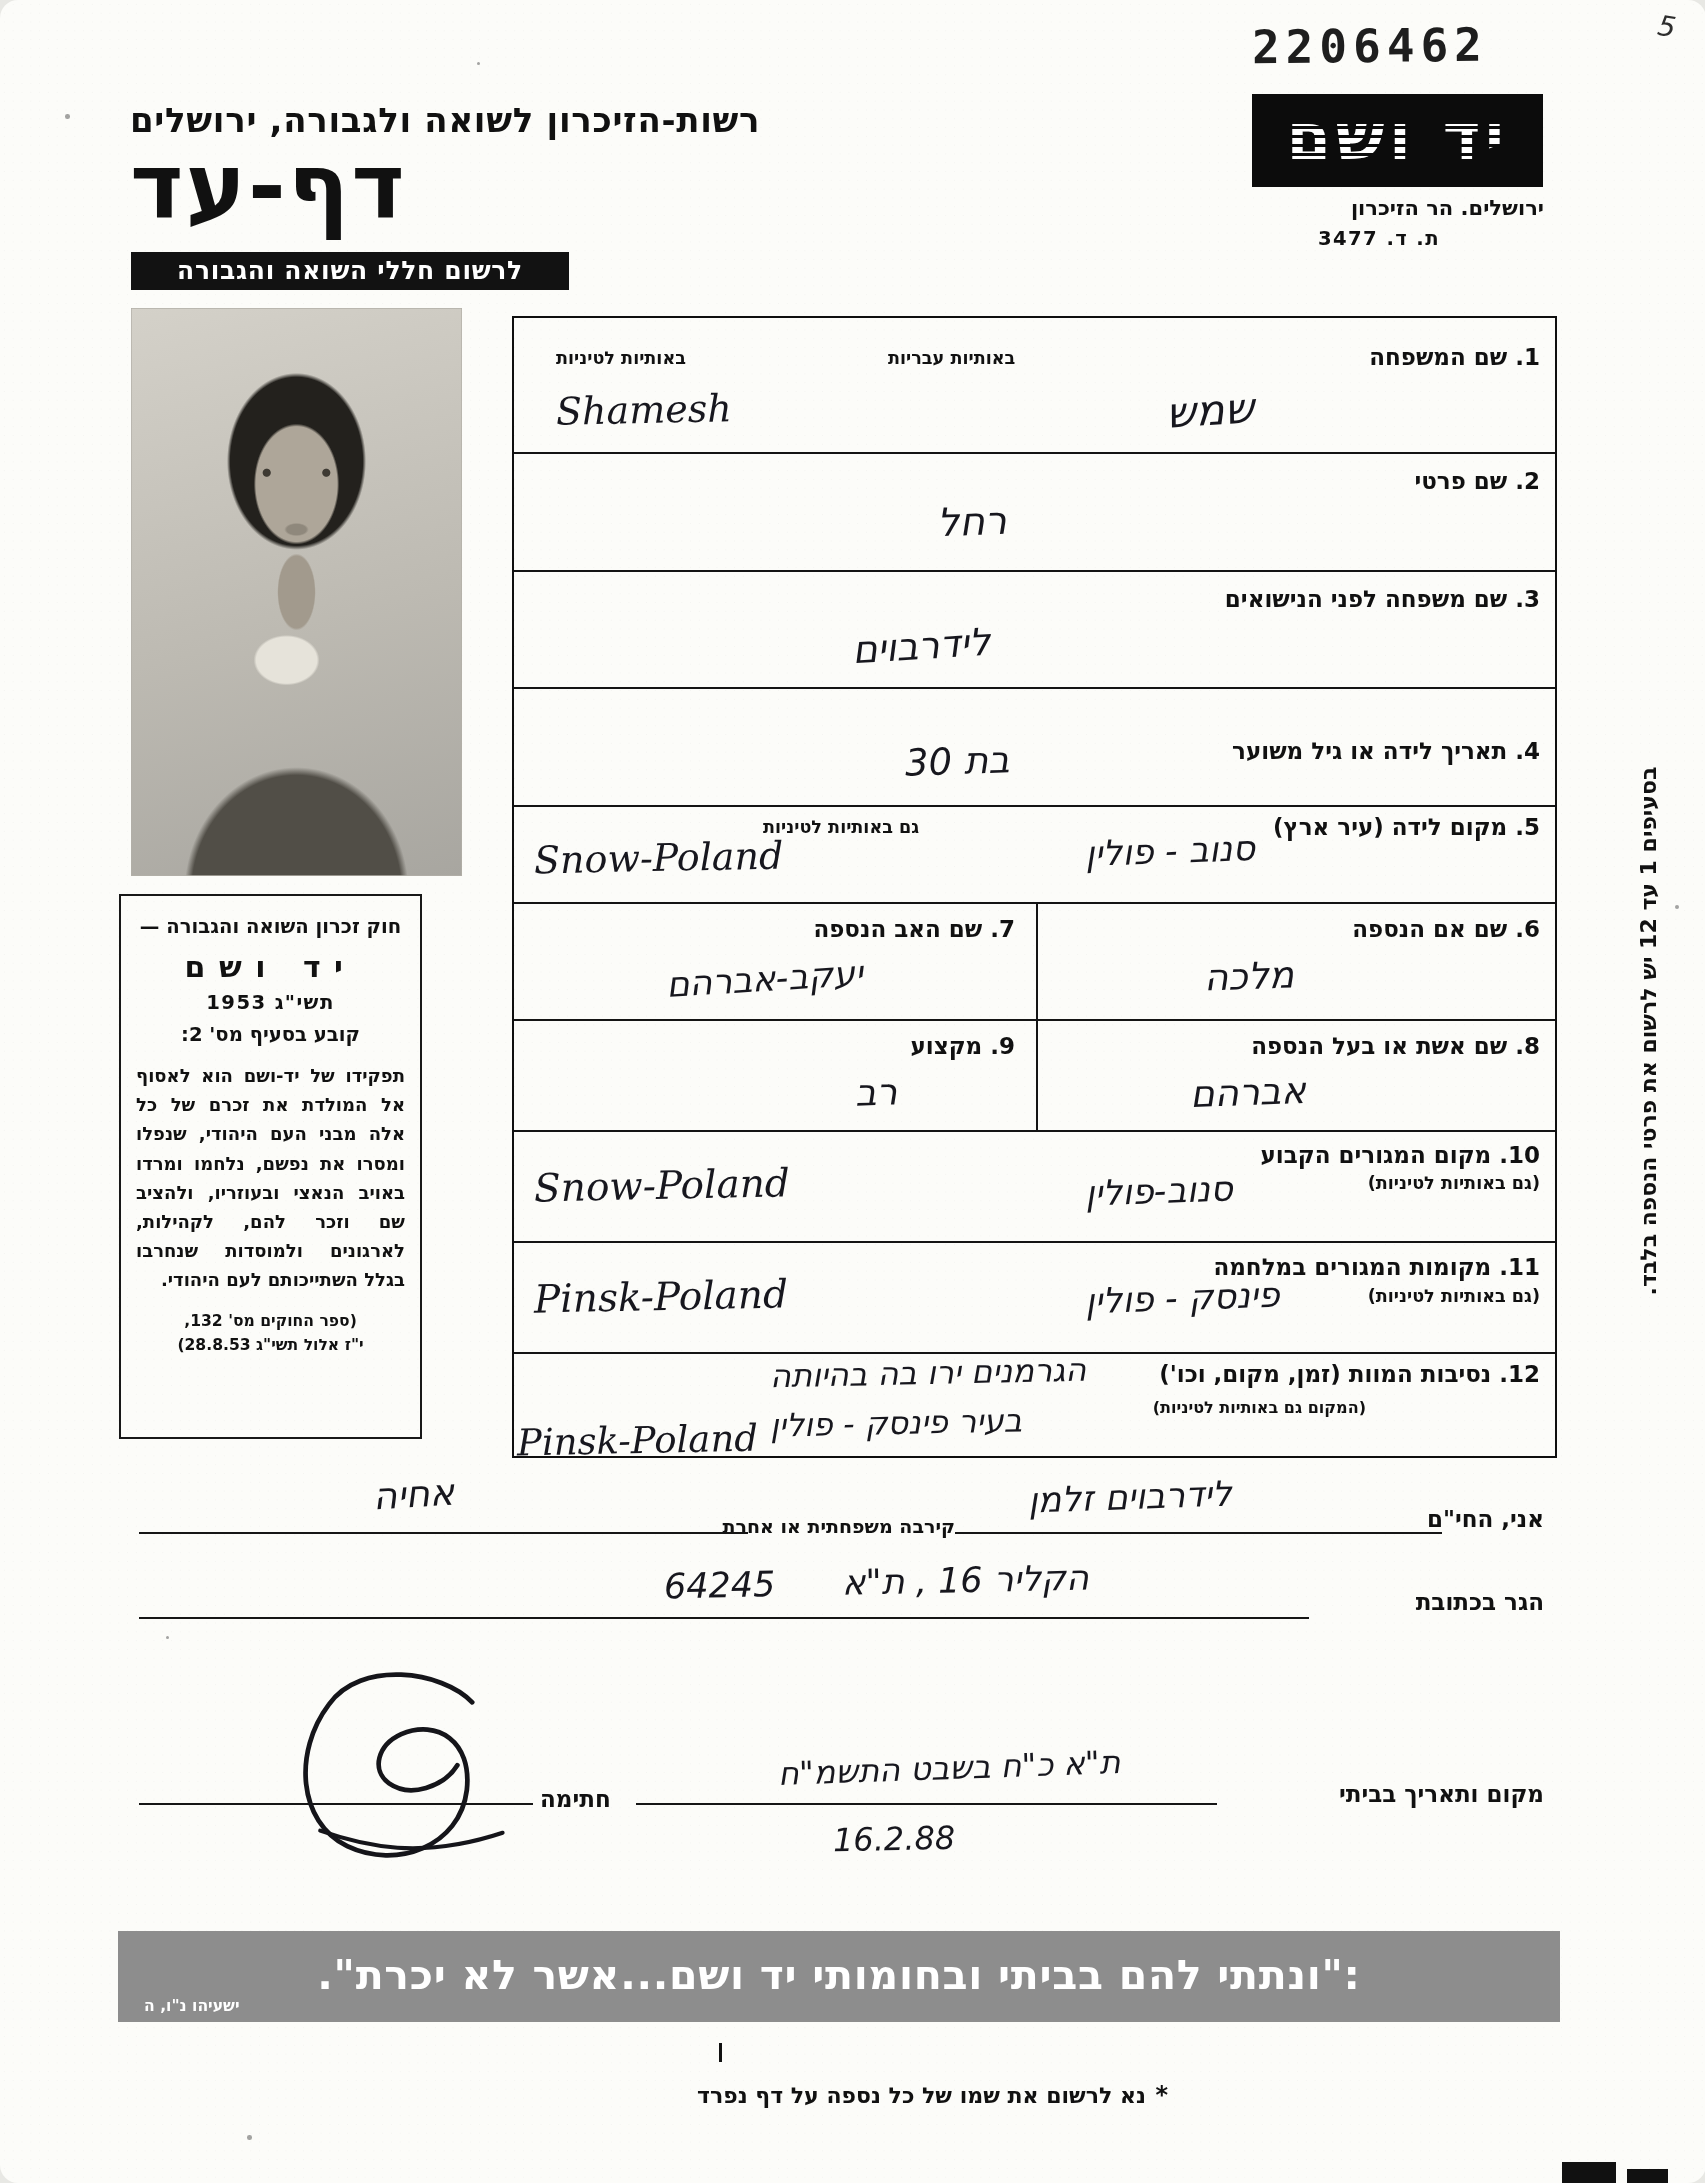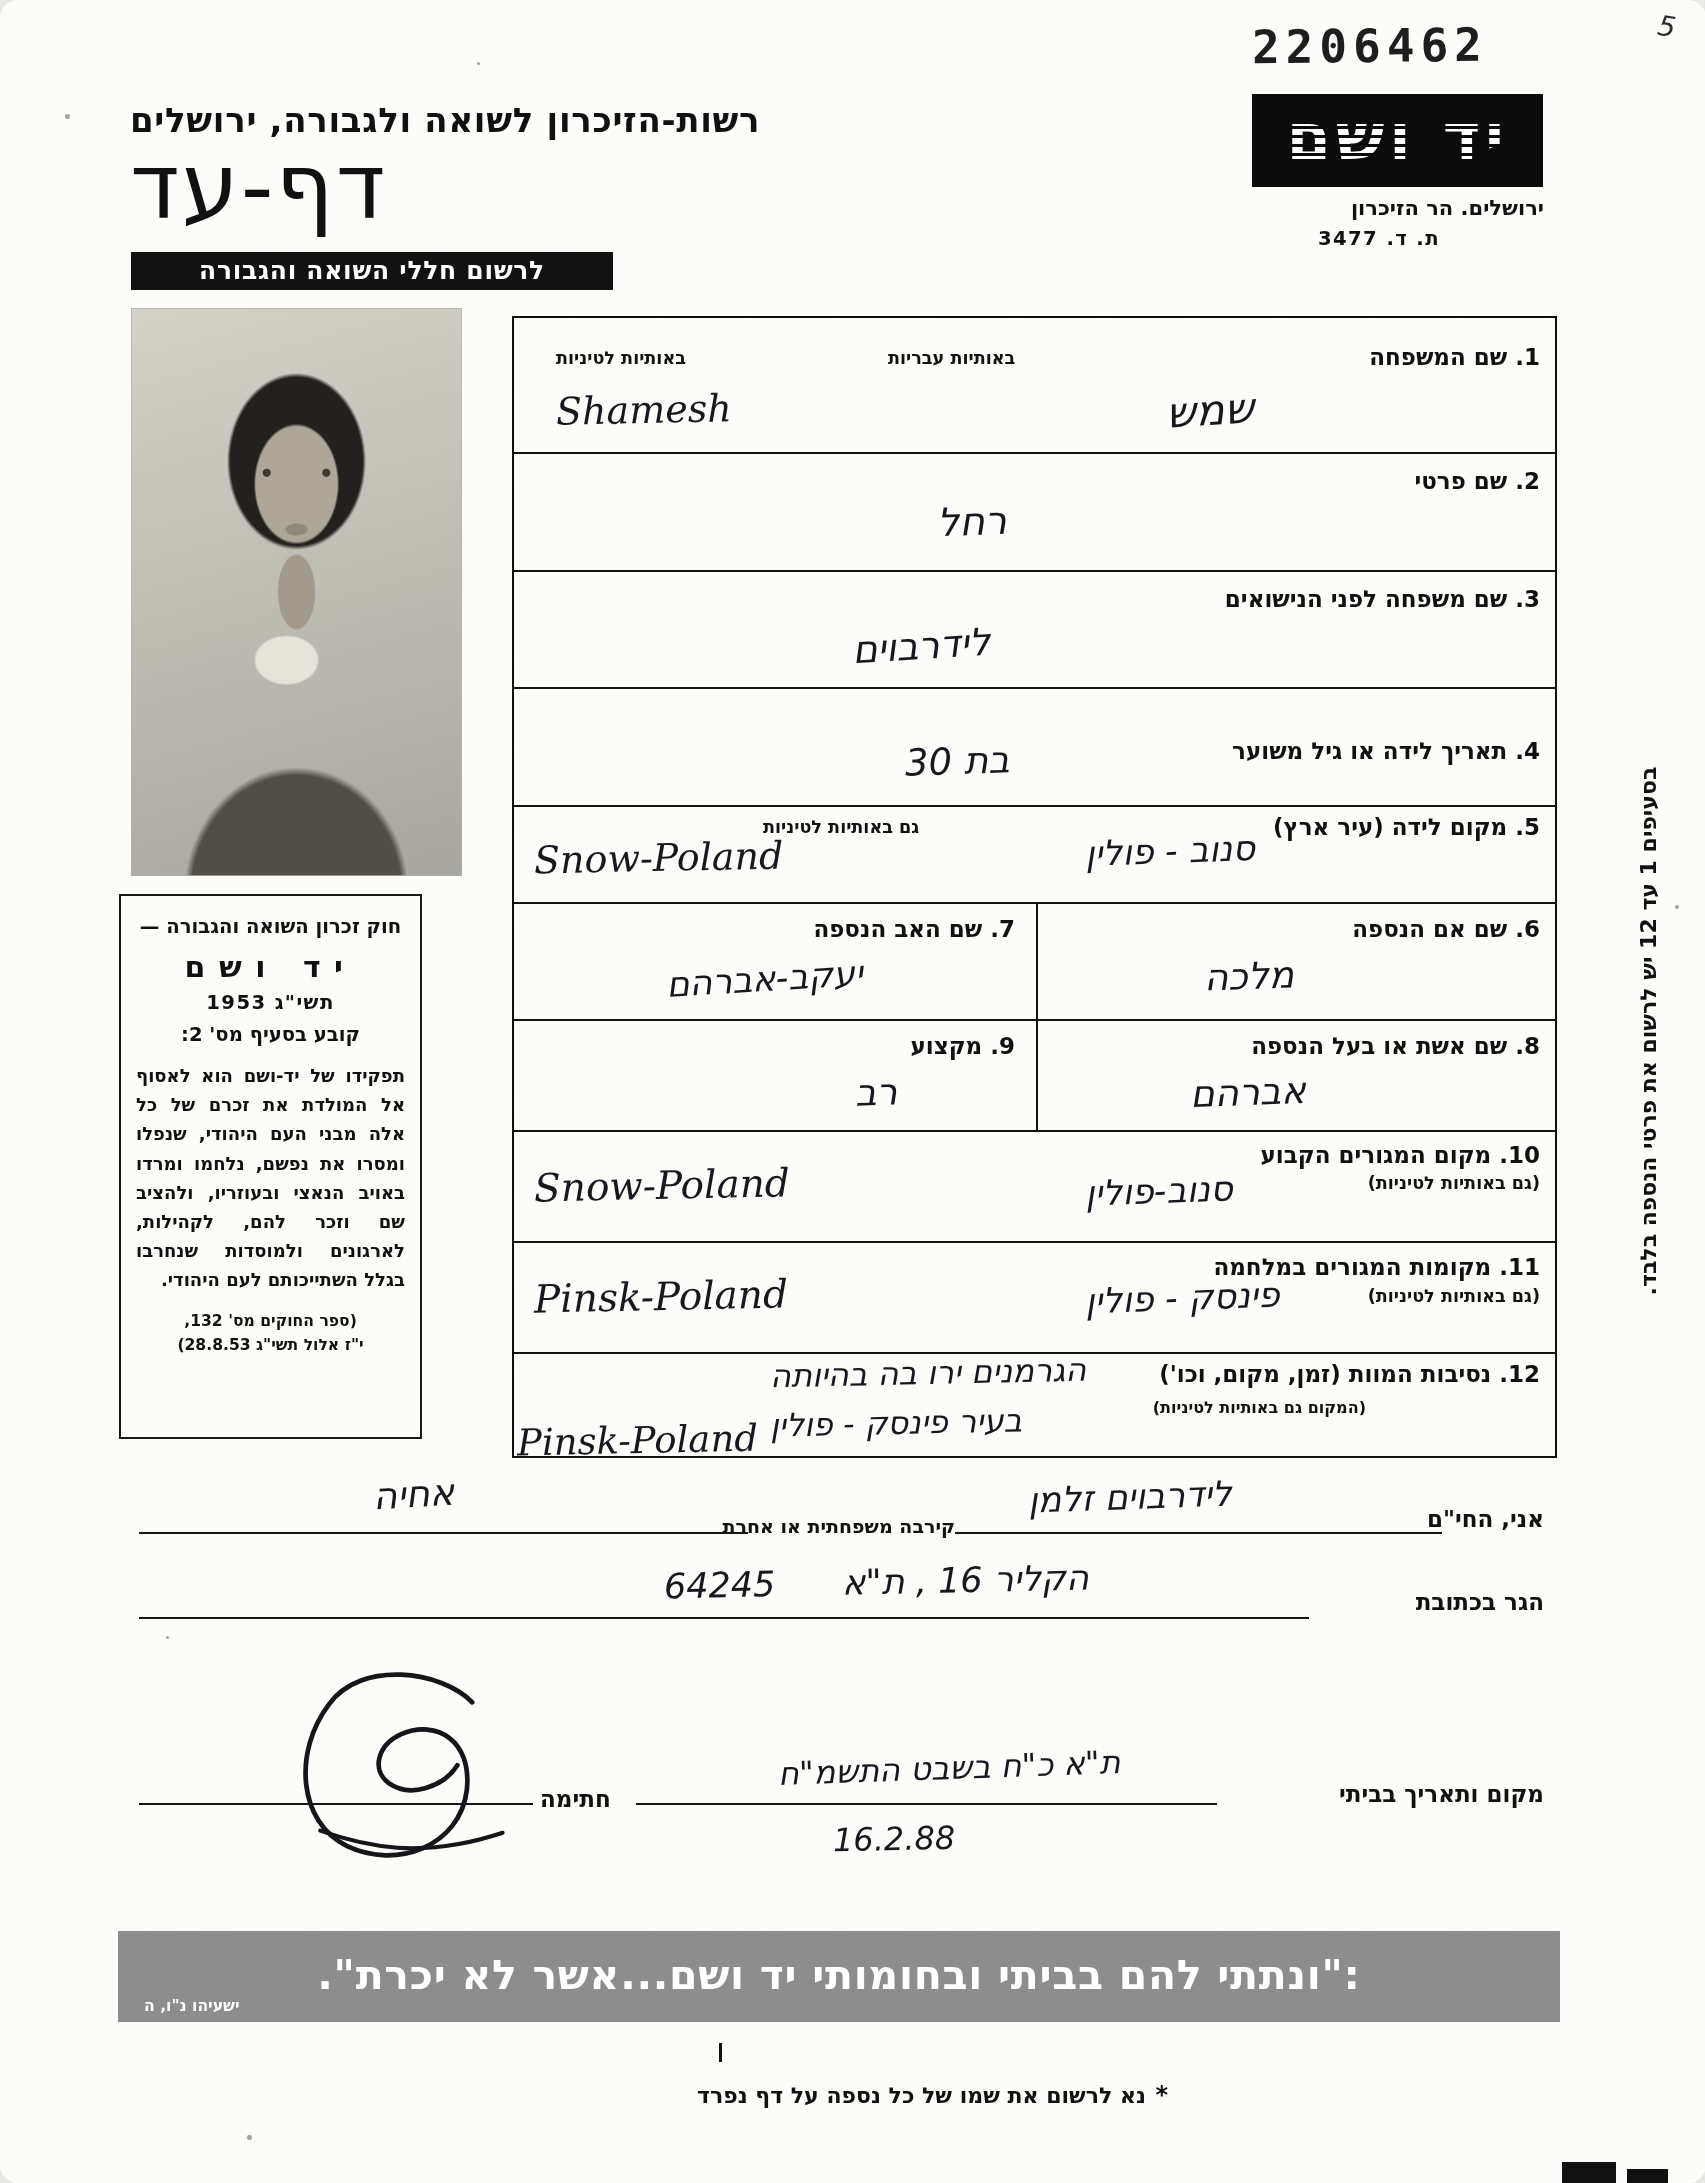--- a/index.html
+++ b/index.html
@@ -10,22 +10,22 @@
           background-image: radial-gradient(rgba(40,40,40,0.035) 0.7px, transparent 0.9px);
           background-size:8.8px 8.8px;border-radius:18px; }
   .abs { position:absolute; }
   .rtl { direction:rtl; }
 
   
   .serial { font-family:"DejaVu Sans Mono", monospace; font-size:46px; font-weight:bold;
             letter-spacing:6px; color:#1e1e1e; transform:rotate(-0.6deg); }
   .corner-note { font-size:28px; font-style:italic; color:#2e2e2e; transform:rotate(9deg); }
   .authority { font-size:34px; font-weight:bold; letter-spacing:0.7px; white-space:nowrap; }
-  .big-title { font-size:91px; font-weight:normal; letter-spacing:2px; line-height:1.05; }
-  .subtitle-bar { width:482px; height:38px; background:#121212; color:#fff; text-align:center; }
+  .big-title { font-size:91px; font-weight:bold; letter-spacing:2px; line-height:1.05; }
+  .subtitle-bar { width:438px; height:38px; background:#121212; color:#fff; text-align:center; }
   .subtitle-bar span { font-size:25px; font-weight:bold; line-height:38px; letter-spacing:0.7px; }
   .logo-box { width:291px; height:93px; background:#0c0c0c; text-align:center; overflow:hidden; }
   .logo-text { color:#fff; font-size:64px; font-weight:bold; line-height:87px; letter-spacing:4.7px; }
   .logo-stripes { position:absolute; left:0; top:0; width:100%; height:100%;
                   background:repeating-linear-gradient(to bottom, transparent 0 6px, #0c0c0c 6px 8.8px); }
   .logo-addr1 { font-size:21px; font-weight:bold; white-space:nowrap; }
   .logo-addr2 { font-size:19.6px; font-weight:bold; letter-spacing:1.4px; white-space:nowrap; }
 
   
   .photo { width:331px; height:568px;

